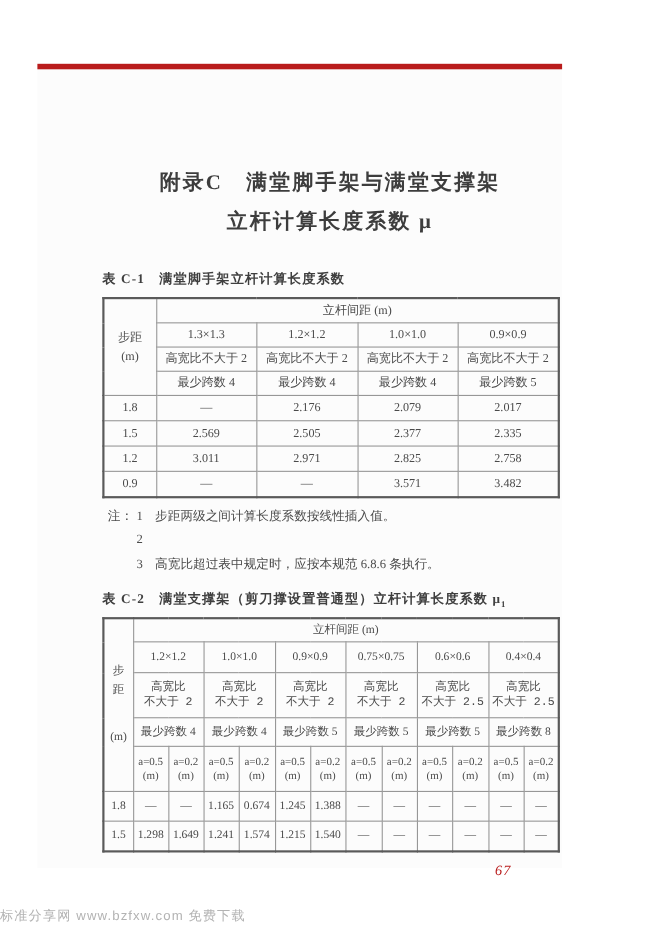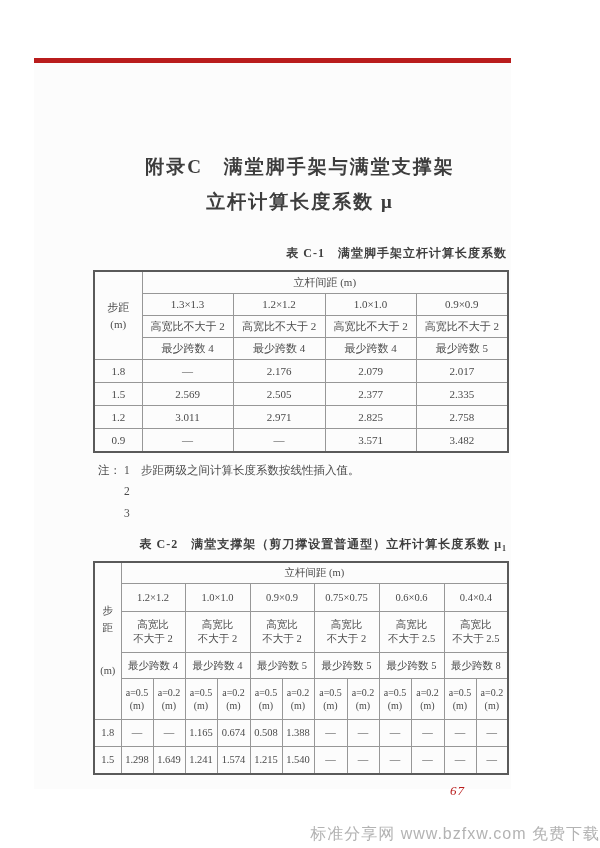--- a/index.html
+++ b/index.html
@@ -11,61 +11,61 @@
   .page{
     position:absolute;left:34px;top:58px;width:477px;height:726px;
     background:#fcfcfc;border-top:5px solid #b91c1c;
   }
   .content{margin-left:59px;width:414px;padding-top:86px;}
   .doc-title{
     text-align:center;font-size:19px;font-weight:bold;color:#3d3d3d;
     line-height:35px;letter-spacing:2px;
   }
   .tbl-caption{
-    text-align:right;font-size:12px;font-weight:bold;color:#3f3f3f;
+    text-align:left;font-size:12px;font-weight:bold;color:#3f3f3f;
     letter-spacing:1px;
   }
   .cap1{margin-top:26px;}
   .cap2{margin-top:12px;}
   table{
     border-collapse:collapse;table-layout:fixed;width:414px;margin-top:8px;
     font-size:11px;color:#4a4a4a;
   }
   td{
     border:1px solid #979797;text-align:center;vertical-align:middle;
     padding:0;line-height:1.35;
   }
   table.c1{border:2px solid #5a5a5a;}
   table.c2{border:2px solid #5a5a5a;font-size:10.5px;}
   .c1 td{height:21px;}
   .c1 .body-row td{height:22px;}
   .c2 .r-span td{height:20px;}
   .c2 .r-size td{height:27px;}
-  .c2 .r-ratio td{height:40px;}
+  .c2 .r-ratio td{height:40px;font-family:Liberation Mono, monospace;}
   .c2 .r-min td{height:25px;}
   .c2 .r-a td{height:40px;font-size:10px;margin-left:21px;}
   .c2 .body-row td{height:26px;}
   .step-head{line-height:1.5;}
   .c2-step{line-height:1.6;}
   .c2-step .unit{display:block;margin-top:26px;}
   .notes{
     margin-top:7px;font-size:11.5px;line-height:1.85;color:#4a4a4a;
     padding-left:5px;width:408px;
   }
   .note-row{display:flex;}
   .note-tag{width:26px;flex:0 0 26px;}
   .note-num{width:17px;flex:0 0 17px;}
   .note-text{flex:1;text-align:justify;}
   .pageno{
     margin-top:8px;text-align:right;padding-right:42px;
     font-style:italic;font-size:13px;color:#b91c1c;letter-spacing:1px;
   }
   .watermark{
-    position:absolute;left:0;right:0;top:824px;text-align:right;
-    font-size:16px;color:#b3b3b3;letter-spacing:1px;
+    position:absolute;left:0;right:0;top:824px;text-align:left;
+    font-size:12px;color:#b3b3b3;letter-spacing:1px;
     font-family:"Liberation Sans","DejaVu Sans",sans-serif;
   }
   sub{font-size:8px;}
 </style>
 </head>
 <body>
 
 <div class="page">
   <div class="content">
 
@@ -147,20 +147,21 @@
         <span class="note-num">1</span>
         <span class="note-text">步距两级之间计算长度系数按线性插入值。</span>
       </div>
       <div class="note-row">
         <span class="note-tag"></span>
         <span class="note-num">2</span>
       </div>
       <div class="note-row">
         <span class="note-tag"></span>
         <span class="note-num">3</span>
+        <span class="note-text">高宽比超过表中规定时，应按本规范 6.8.6 条执行。</span>
       </div>
     </div>
 
     <div class="tbl-caption cap2">
       <span>表 C-2　满堂支撑架（剪刀撑设置普通型）立杆计算长度系数 μ</span><sub>1</sub>
     </div>
 
     <table class="c2">
       <colgroup>
         <col style="width:27px">
@@ -223,21 +224,21 @@
           <td><span>a=0.2</span><br><span>(m)</span></td>
           <td><span>a=0.5</span><br><span>(m)</span></td>
           <td><span>a=0.2</span><br><span>(m)</span></td>
         </tr>
         <tr class="body-row">
           <td>1.8</td>
           <td>—</td>
           <td>—</td>
           <td>1.165</td>
           <td>0.674</td>
-          <td>0.508</td>
+          <td>1.245</td>
           <td>1.388</td>
           <td>—</td>
           <td>—</td>
           <td>—</td>
           <td>—</td>
           <td>—</td>
           <td>—</td>
         </tr>
         <tr class="body-row">
           <td>1.5</td>

